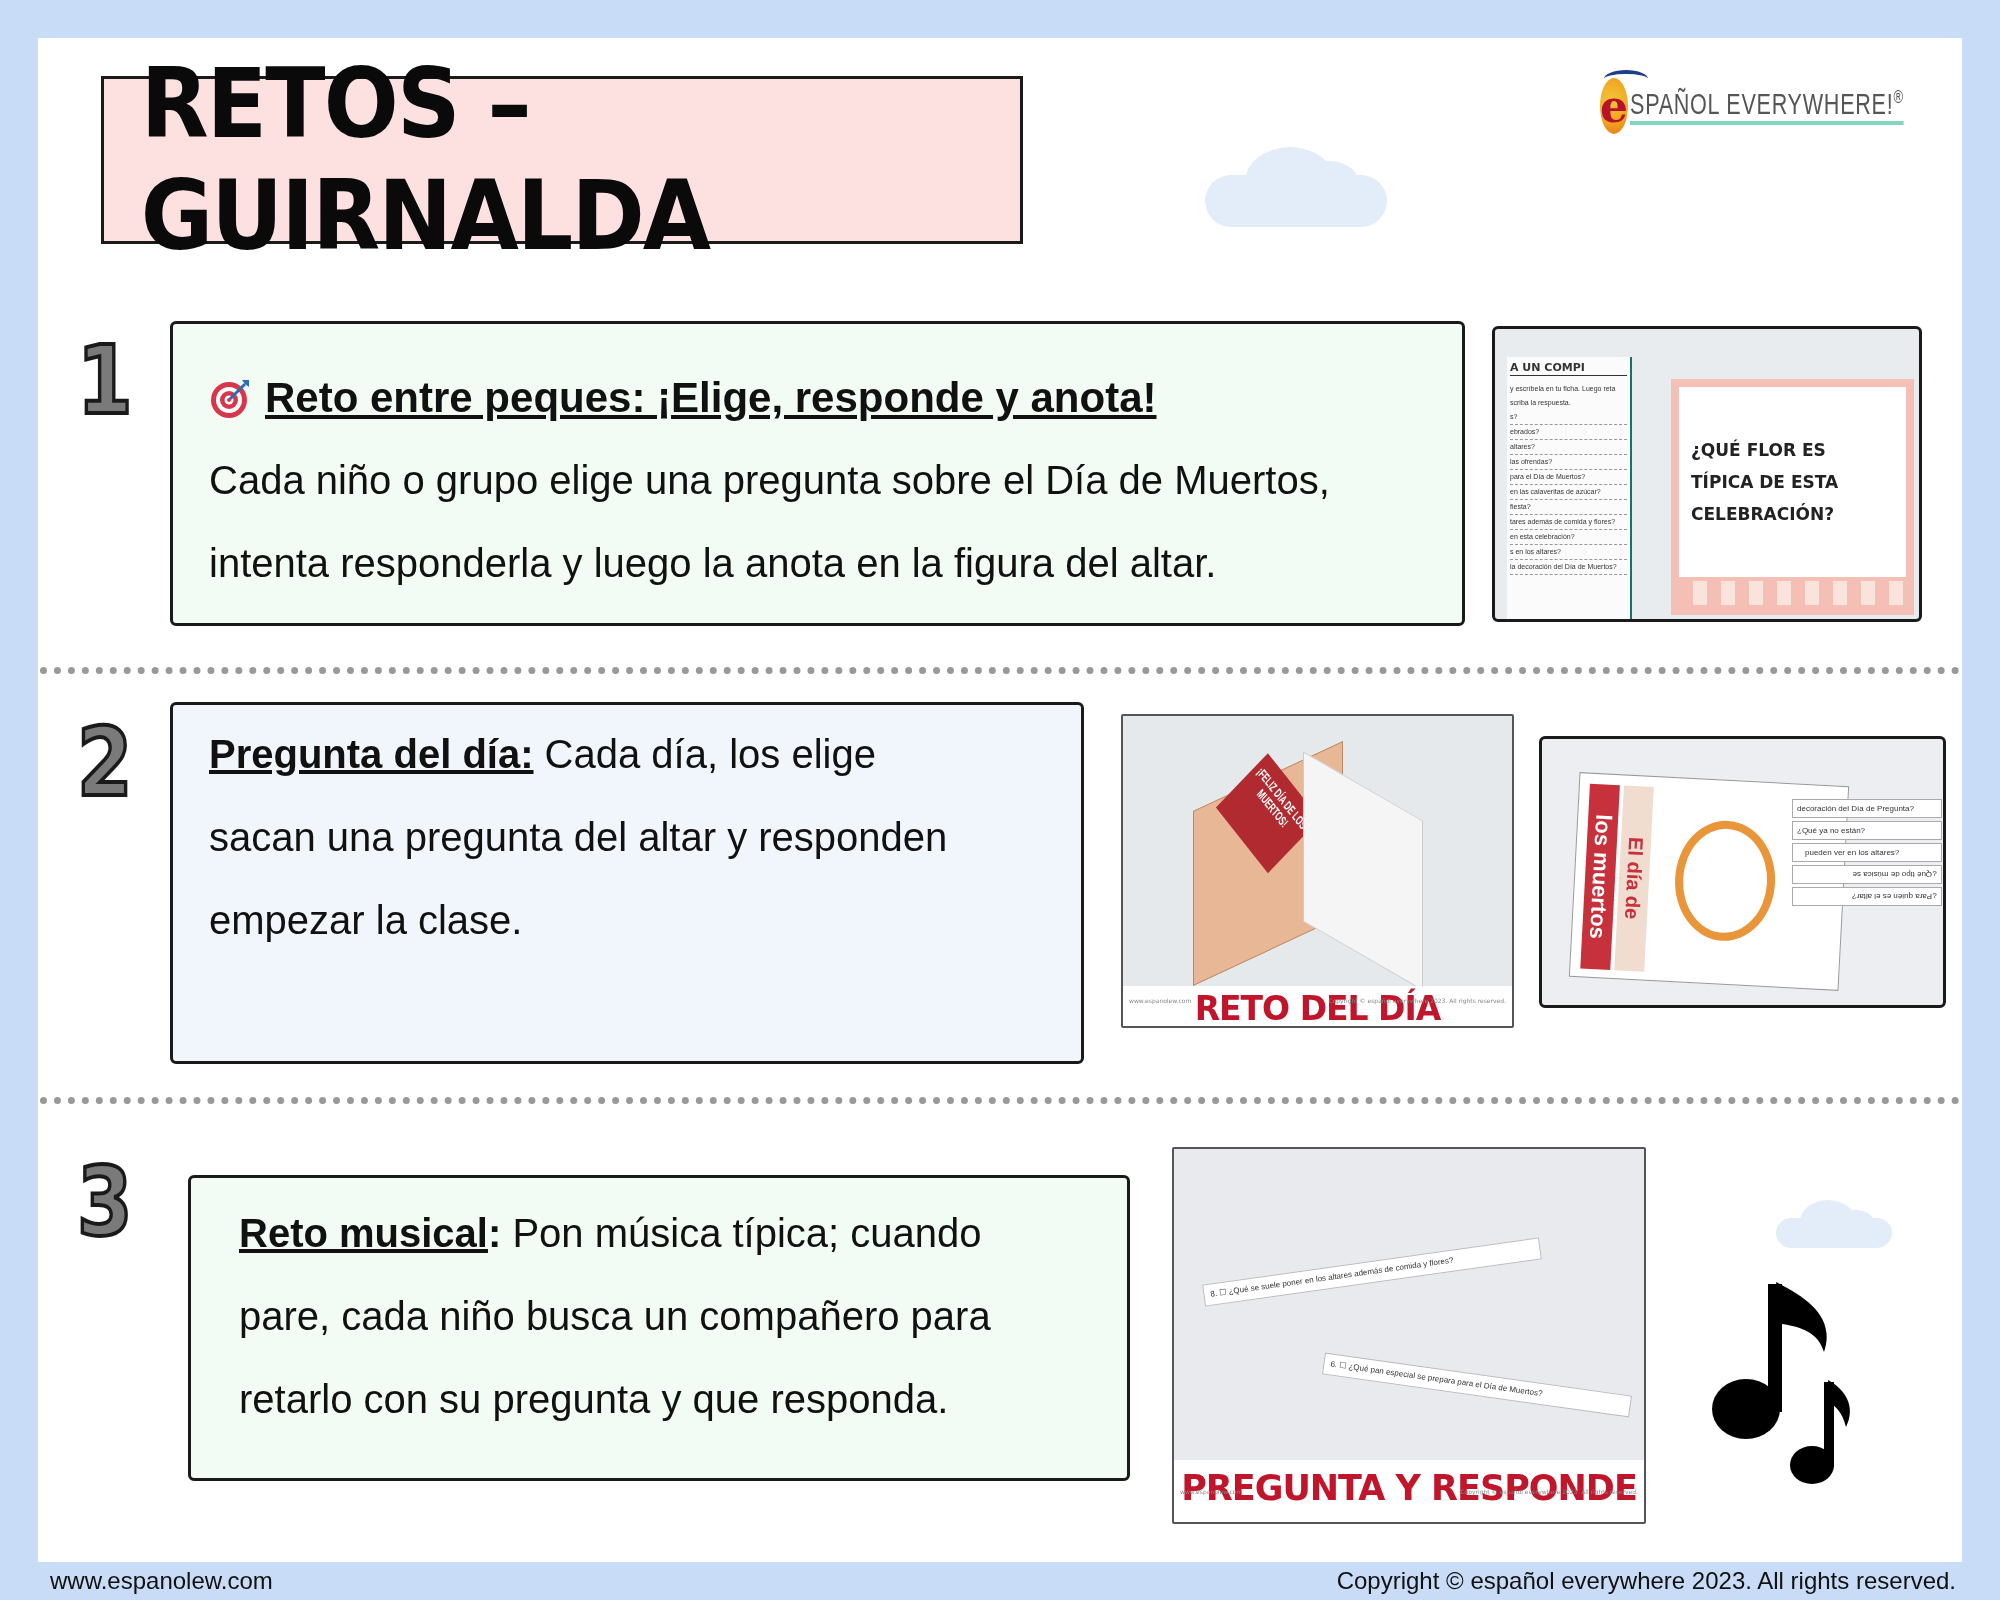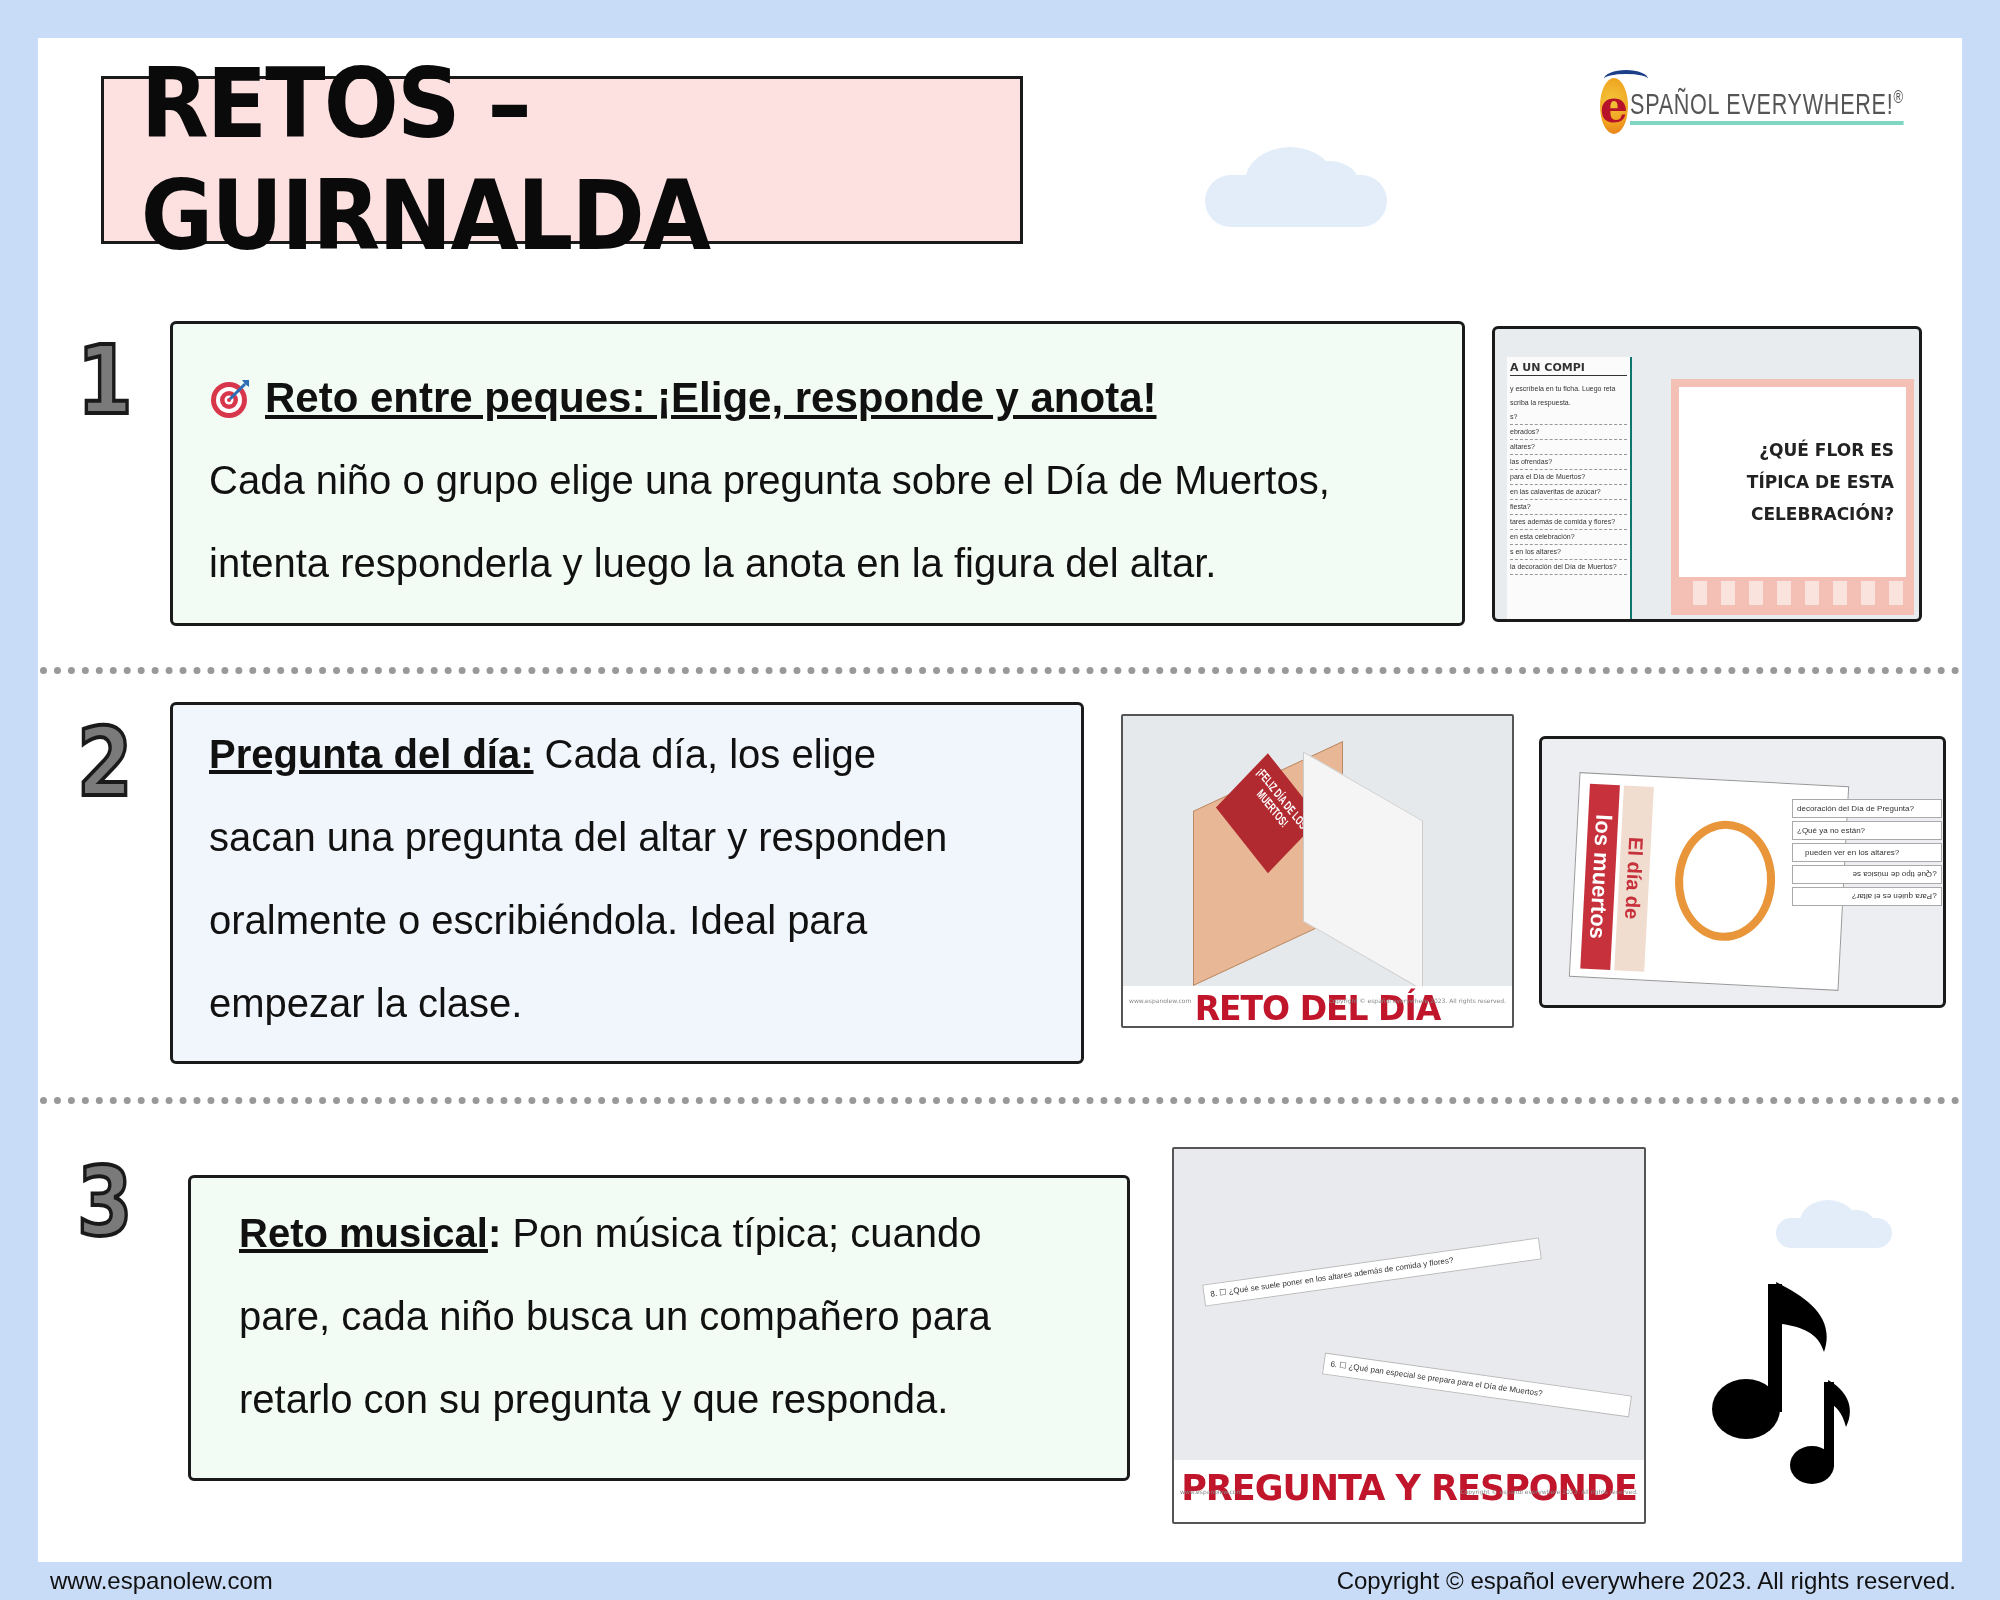--- a/index.html
+++ b/index.html
@@ -146,33 +146,32 @@
     <div style="border-bottom:1px dashed #999;">las ofrendas?</div>
     <div style="border-bottom:1px dashed #999;">para el Día de Muertos?</div>
     <div style="border-bottom:1px dashed #999;">en las calaveritas de azúcar?</div>
     <div style="border-bottom:1px dashed #999;">fiesta?</div>
     <div style="border-bottom:1px dashed #999;">tares además de comida y flores?</div>
     <div style="border-bottom:1px dashed #999;">en esta celebración?</div>
     <div style="border-bottom:1px dashed #999;">s en los altares?</div>
     <div style="border-bottom:1px dashed #999;">la decoración del Día de Muertos?</div>
   </div>
   <div class="abs" style="left:176px; top:50px; width:243px; height:236px; background:#f4c0b6; padding:8px;">
-    <div style="background:#fff; width:100%; height:190px; display:flex; align-items:center; justify-content:center; text-align:right; font-family:'DejaVu Sans',sans-serif; font-weight:bold; font-size:17px; line-height:32px; color:#222; padding:0 12px;">¿QUÉ FLOR ES TÍPICA DE ESTA CELEBRACIÓN?</div>
+    <div style="background:#fff; width:100%; height:190px; display:flex; align-items:center; justify-content:center; text-align:left; font-family:'DejaVu Sans',sans-serif; font-weight:bold; font-size:17px; line-height:32px; color:#222; padding:0 12px;">¿QUÉ FLOR ES TÍPICA DE ESTA CELEBRACIÓN?</div>
     <div style="height:24px; margin-top:4px; background: repeating-linear-gradient(90deg,#f4c0b6 0 14px,#fbe3dd 14px 28px);"></div>
   </div>
 </div>
 
 <div class="divider" style="top:667px;"></div>
 
 <div class="num" style="left:72px; top:708px;">2</div>
 
 <div class="card blue" style="left:170px; top:702px; width:914px; height:362px; padding:8px 36px 0 36px;">
   <div><span class="card-heading">Pregunta del día:</span><span> Cada día, los elige</span></div>
   <div>sacan una pregunta del altar y responden</div>
-  <div>oralmente o escribiéndola. Ideal para</div>
   <div>empezar la clase.</div>
 </div>
 
 <div class="photo thin" style="left:1121px; top:714px; width:393px; height:314px; background:#e6e9ec;">
   <div class="abs" style="left:70px; top:60px; width:150px; height:175px; background:#e8b896; transform:skewY(-25deg); border:1px solid #b88a66;">
     <div style="margin:6px auto; width:70%; height:60px; background:#b02a30; color:#fff; font-size:10px; font-weight:bold; text-align:center; padding-top:8px; transform:rotate(60deg);">¡FELIZ DÍA DE LOS MUERTOS!</div>
   </div>
   <div class="abs" style="left:180px; top:70px; width:120px; height:170px; background:#f5f5f5; transform:skewY(30deg); border:1px solid #ccc;"></div>
   <div class="photo-caption" style="height:40px; font-size:33px; line-height:46px;">
     <span>RETO DEL DÍA</span>

